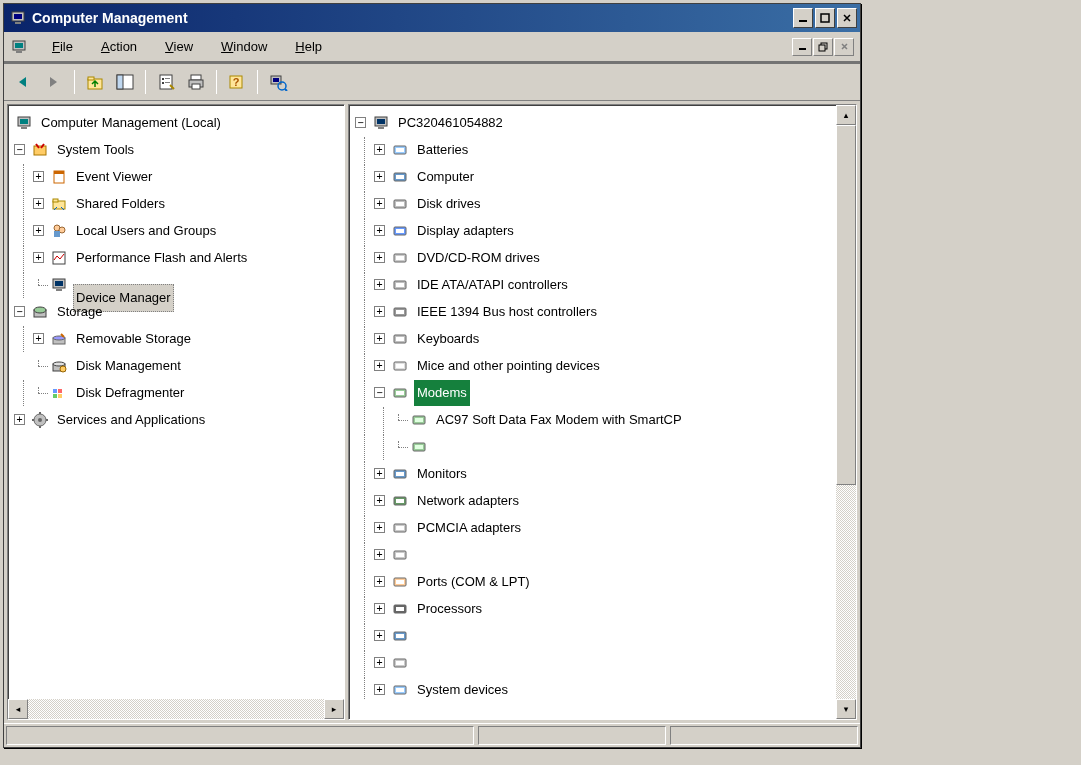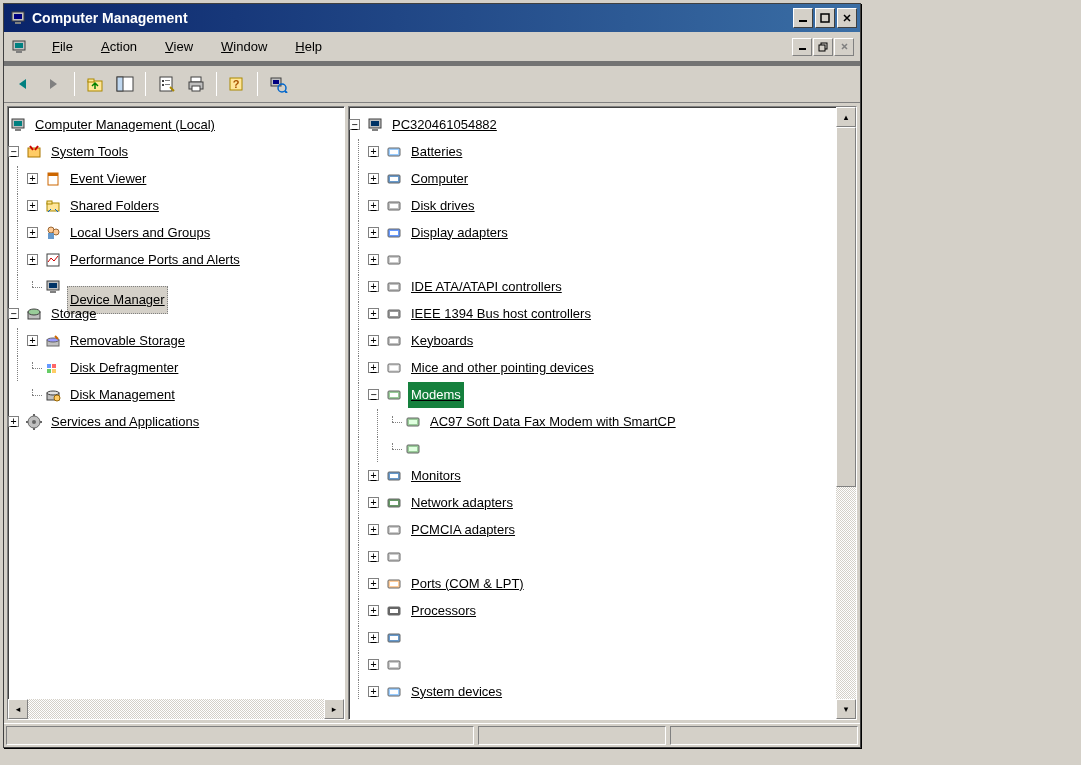--- a/index.html
+++ b/index.html
@@ -41,21 +41,21 @@
   font-family: "Segoe UI Symbol", sans-serif;
   font-size: 11px;
   display:flex; align-items:center; justify-content:center;
   color:#000;
 }
 .menubar {
   display: flex;
   align-items: center;
   background: #d4d0c8;
   padding: 4px 6px;
-  border-bottom: 5px solid #737373;
+  border-bottom: 3px solid #737373;
 }
 .menubar .menu-icon { width:18px; height:18px; margin-right:10px; display:flex;align-items:center;justify-content:center;}
 .menubar .menu-item { padding: 3px 14px; cursor: default; }
 .menubar .menu-item u { text-decoration: underline; }
 .mdi-btns { margin-left:auto; display:flex; gap:1px;}
 .mdi-btn {
   width: 20px; height: 18px;
   background: #d4d0c8;
   border: 1px solid #fff;
   border-right-color: #808080;
@@ -90,25 +90,24 @@
   border: 1px solid #808080;
   border-right-color:#fff;
   border-bottom-color:#fff;
   box-shadow: inset 1px 1px 0 #404040;
   overflow: hidden;
   position:relative;
 }
 .panel.left { width: 338px; }
 .panel.right { flex: 1; }
 .tree {
-  padding: 4px 0;
+  padding: 4px 6px;
   white-space: nowrap;
   overflow:auto;
   height: calc(100% - 20px);
-  text-decoration: underline;
 }
 .tree-node {
   display: flex;
   align-items: center;
   line-height: 26px;
   height: 27px;
 }
 .tree-node .expander {
   width: 11px; height: 11px;
   border: 1px solid #808080;
@@ -351,21 +350,21 @@
         </div>
         <div class="tree-node">
           <span class="indent line"></span>
           <span class="expander">+</span>
           <span class="node-icon">
               <svg class="ico" viewBox="0 0 16 16">
                 <rect x="2" y="2" width="12" height="12" fill="#fff" stroke="#404040"></rect>
                 <path d="M3 10 L6 6 L9 9 L13 4" stroke="#cc0000" fill="none"></path>
               </svg>
             </span>
-          <span class="node-label">Performance Ports and Alerts</span>
+          <span class="node-label">Performance Flash and Alerts</span>
         </div>
         <div class="tree-node">
           <span class="indent line"></span>
           <span class="dotted-stub"></span>
           <span class="node-icon">
               <svg class="ico" viewBox="0 0 16 16">
                 <rect x="2" y="2" width="12" height="9" fill="#c0c0c0" stroke="#404040"></rect>
                 <rect x="4" y="4" width="8" height="5" fill="#003366"></rect>
                 <rect x="5" y="12" width="6" height="2" fill="#808080"></rect>
               </svg>
@@ -387,46 +386,46 @@
           <span class="indent line"></span>
           <span class="expander">+</span>
           <span class="node-icon">
               <svg class="ico" viewBox="0 0 16 16">
                 <rect x="2" y="7" width="12" height="6" fill="#c0c0c0" stroke="#666"></rect>
                 <ellipse cx="8" cy="7" rx="6" ry="2" fill="#9999ff" stroke="#666"></ellipse>
                 <path d="M10 3 L13 6" stroke="#cc6600" stroke-width="2"></path>
               </svg>
             </span>
           <span class="node-label">Removable Storage</span>
+        </div>
+        <div class="tree-node">
+          <span class="indent"></span>
+          <span class="dotted-stub"></span>
+          <span class="node-icon">
+              <svg class="ico" viewBox="0 0 16 16">
+                <rect x="2" y="6" width="12" height="7" fill="#c0c0c0" stroke="#404040"></rect>
+                <ellipse cx="8" cy="6" rx="6" ry="2" fill="#e0e0e0" stroke="#404040"></ellipse>
+                <circle cx="12" cy="11" r="3" fill="#ffcc66" stroke="#996600"></circle>
+              </svg>
+            </span>
+          <span class="node-label">Disk Management</span>
         </div>
         <div class="tree-node">
           <span class="indent line"></span>
           <span class="dotted-stub"></span>
           <span class="node-icon">
               <svg class="ico" viewBox="0 0 16 16">
                 <rect x="2" y="4" width="4" height="4" fill="#6699ff"></rect>
                 <rect x="7" y="4" width="4" height="4" fill="#ff6666"></rect>
                 <rect x="2" y="9" width="4" height="4" fill="#66cc66"></rect>
                 <rect x="7" y="9" width="4" height="4" fill="#ffcc66"></rect>
               </svg>
             </span>
           <span class="node-label">Disk Defragmenter</span>
         </div>
-        <div class="tree-node">
-          <span class="indent"></span>
-          <span class="dotted-stub"></span>
-          <span class="node-icon">
-              <svg class="ico" viewBox="0 0 16 16">
-                <rect x="2" y="6" width="12" height="7" fill="#c0c0c0" stroke="#404040"></rect>
-                <ellipse cx="8" cy="6" rx="6" ry="2" fill="#e0e0e0" stroke="#404040"></ellipse>
-                <circle cx="12" cy="11" r="3" fill="#ffcc66" stroke="#996600"></circle>
-              </svg>
-            </span>
-          <span class="node-label">Disk Management</span>
-        </div>
 
         <div class="tree-node">
           <span class="expander">+</span>
           <span class="node-icon">
               <svg class="ico" viewBox="0 0 16 16">
                 <circle cx="8" cy="8" r="6" fill="#c0c0c0" stroke="#666"></circle>
                 <circle cx="8" cy="8" r="2" fill="#666"></circle>
                 <path d="M8 2 L8 0 M8 14 L8 16 M2 8 L0 8 M14 8 L16 8" stroke="#666" stroke-width="2"></path>
               </svg>
             </span>
@@ -499,20 +498,21 @@
           </div>
           <div class="tree-node">
             <span class="indent line"></span>
             <span class="expander">+</span>
             <span class="node-icon">
               <svg class="ico" viewBox="0 0 16 16">
                 <rect x="2" y="4" width="12" height="8" rx="1" fill="#cccccc" stroke="#666"></rect>
                 <rect x="4" y="6" width="8" height="4" fill="#fff"></rect>
               </svg>
             </span>
+            <span class="node-label">DVD/CD-ROM drives</span>
           </div>
           <div class="tree-node">
             <span class="indent line"></span>
             <span class="expander">+</span>
             <span class="node-icon">
               <svg class="ico" viewBox="0 0 16 16">
                 <rect x="2" y="4" width="12" height="8" rx="1" fill="#c0c0c0" stroke="#666"></rect>
                 <rect x="4" y="6" width="8" height="4" fill="#fff"></rect>
               </svg>
             </span>

